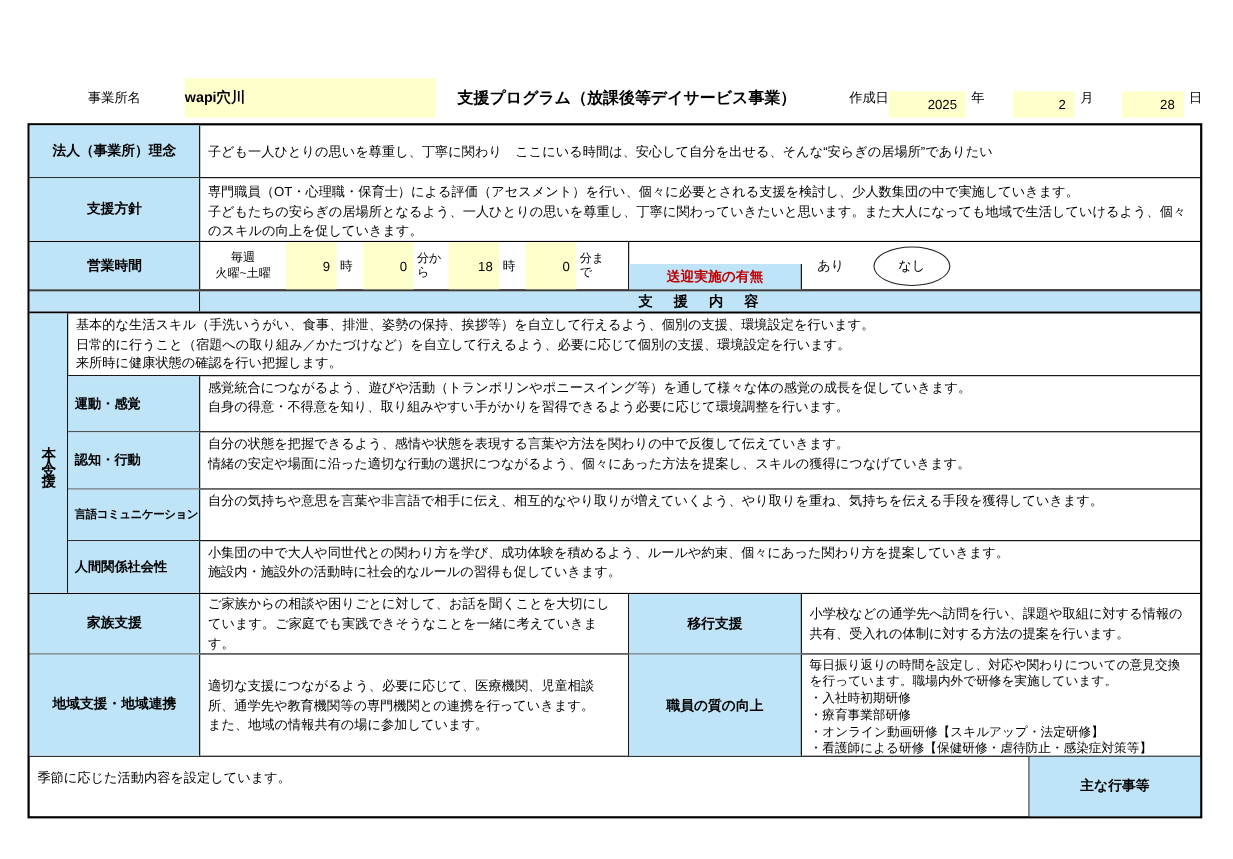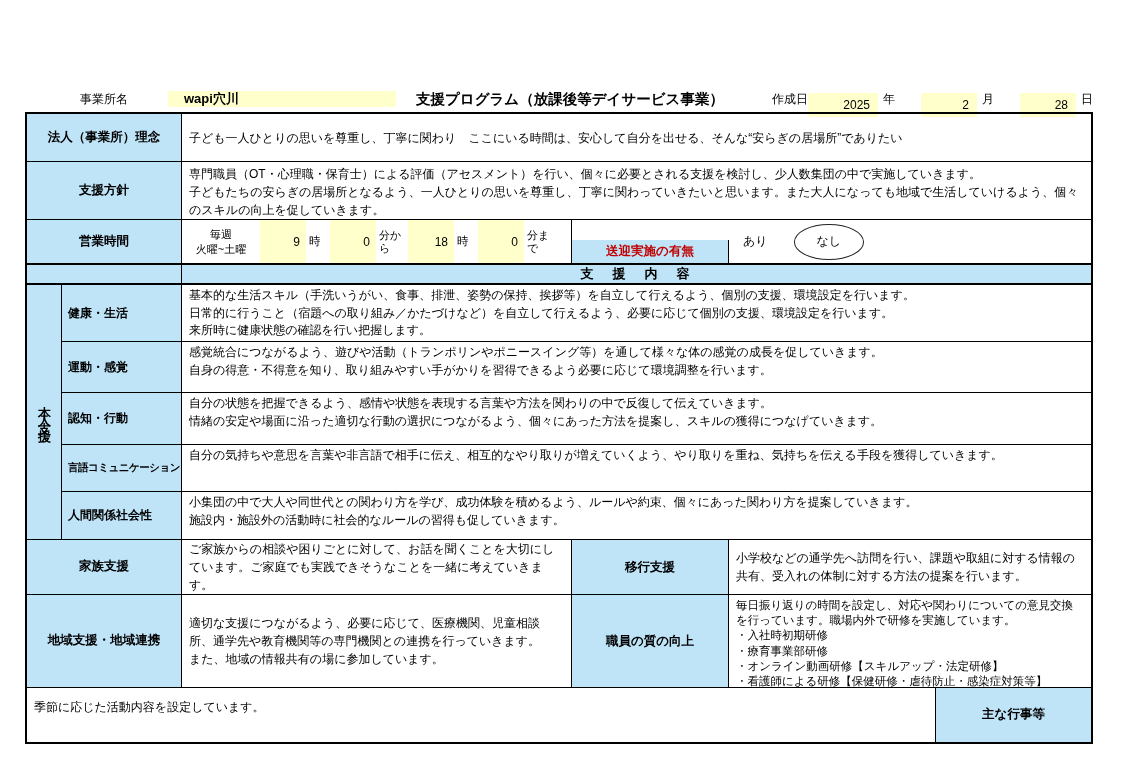--- a/index.html
+++ b/index.html
@@ -8,24 +8,24 @@
     --transport-red:#c00000;
     --line:#000;
   }
   *{box-sizing:border-box;}
   html,body{margin:0;padding:0;}
   body{
     width:1121px;height:781px;position:relative;background:#fff;color:#000;
     font-family:"Liberation Sans","DejaVu Sans",sans-serif;font-size:12px;
   }
   
-  .topbar{position:absolute;left:25px;top:80px;width:1068px;height:38px;display:flex;align-items:center;}
+  .topbar{position:absolute;left:25px;top:70px;width:1068px;height:38px;display:flex;align-items:center;}
   .topbar .lbl{font-size:12px;}
   .office-label{margin-left:55px;width:88px;}
-  .office-name{width:228px;height:16px;background:var(--highlight-yellow);font-weight:bold;font-size:13px;display:flex;align-items:center;padding-left:16px;}
+  .office-name{width:228px;height:36px;background:var(--highlight-yellow);font-weight:bold;font-size:13px;display:flex;align-items:center;padding-left:0;}
   .doc-title{margin-left:20px;font-weight:bold;font-size:14.5px;white-space:nowrap;}
   .created-label{margin-left:auto;}
   .date-box{background:var(--highlight-yellow);height:24px;display:flex;align-items:center;justify-content:flex-end;padding-right:8px;margin-top:11px;}
   .date-box.year{width:70px;}
   .date-box.month,.date-box.day{width:56px;margin-left:26px;}
   .date-unit{margin-left:5px;}
   
   .sheet{position:absolute;left:25px;top:112px;width:1068px;border:2px solid var(--line);}
   .row{display:flex;border-bottom:1px solid var(--line);}
   .row:last-child{border-bottom:none;}
@@ -121,21 +121,20 @@
 
   <div class="row section-row">
     <div class="section-spacer"></div>
     <div class="section-title">支　援　内　容</div>
   </div>
 
   <div class="row" style="height:255px;">
     <div class="vlabel">本人支援</div>
     <div class="ps-rows">
       <div class="ps-row" style="height:57px;">
-        <div class="ps-cat">健康・生活</div>
         <div class="ps-text">基本的な生活スキル（手洗いうがい、食事、排泄、姿勢の保持、挨拶等）を自立して行えるよう、個別の支援、環境設定を行います。
 日常的に行うこと（宿題への取り組み／かたづけなど）を自立して行えるよう、必要に応じて個別の支援、環境設定を行います。
 来所時に健康状態の確認を行い把握します。</div>
       </div>
       <div class="ps-row" style="height:51px;">
         <div class="ps-cat">運動・感覚</div>
         <div class="ps-text">感覚統合につながるよう、遊びや活動（トランポリンやポニースイング等）を通して様々な体の感覚の成長を促していきます。
 自身の得意・不得意を知り、取り組みやすい手がかりを習得できるよう必要に応じて環境調整を行います。</div>
       </div>
       <div class="ps-row" style="height:52px;">

